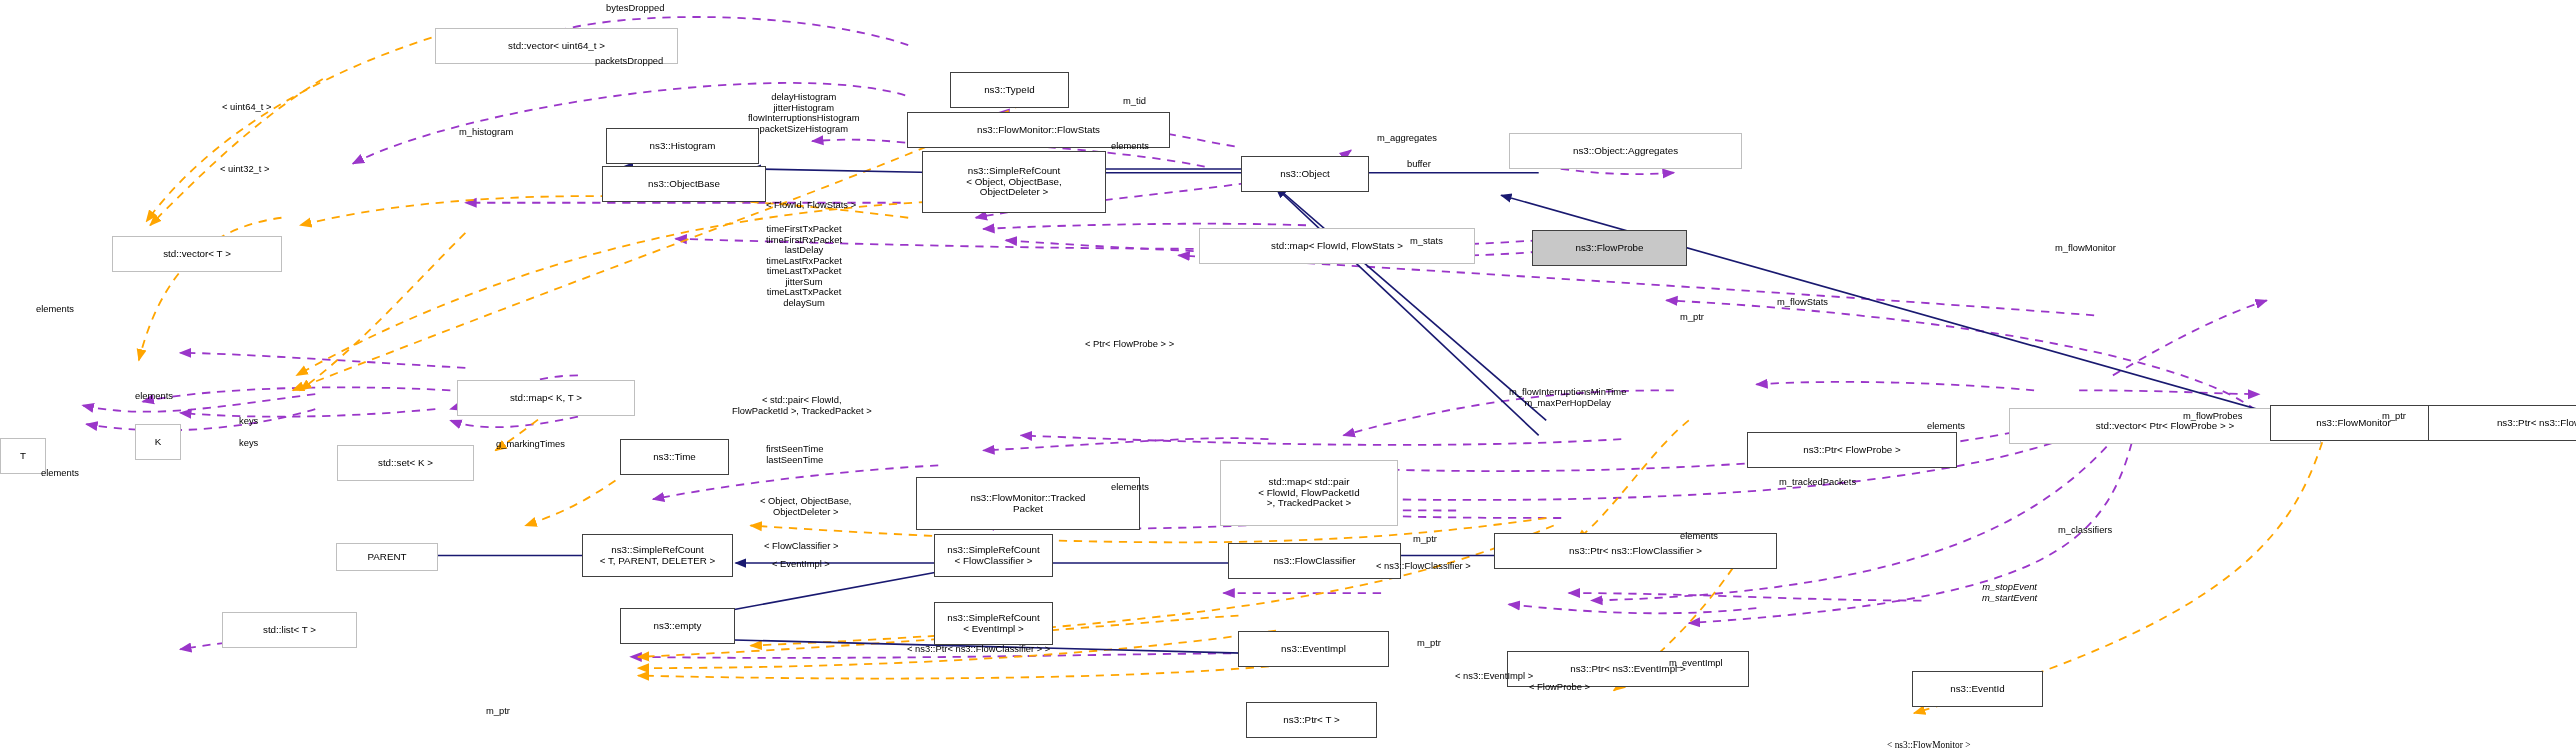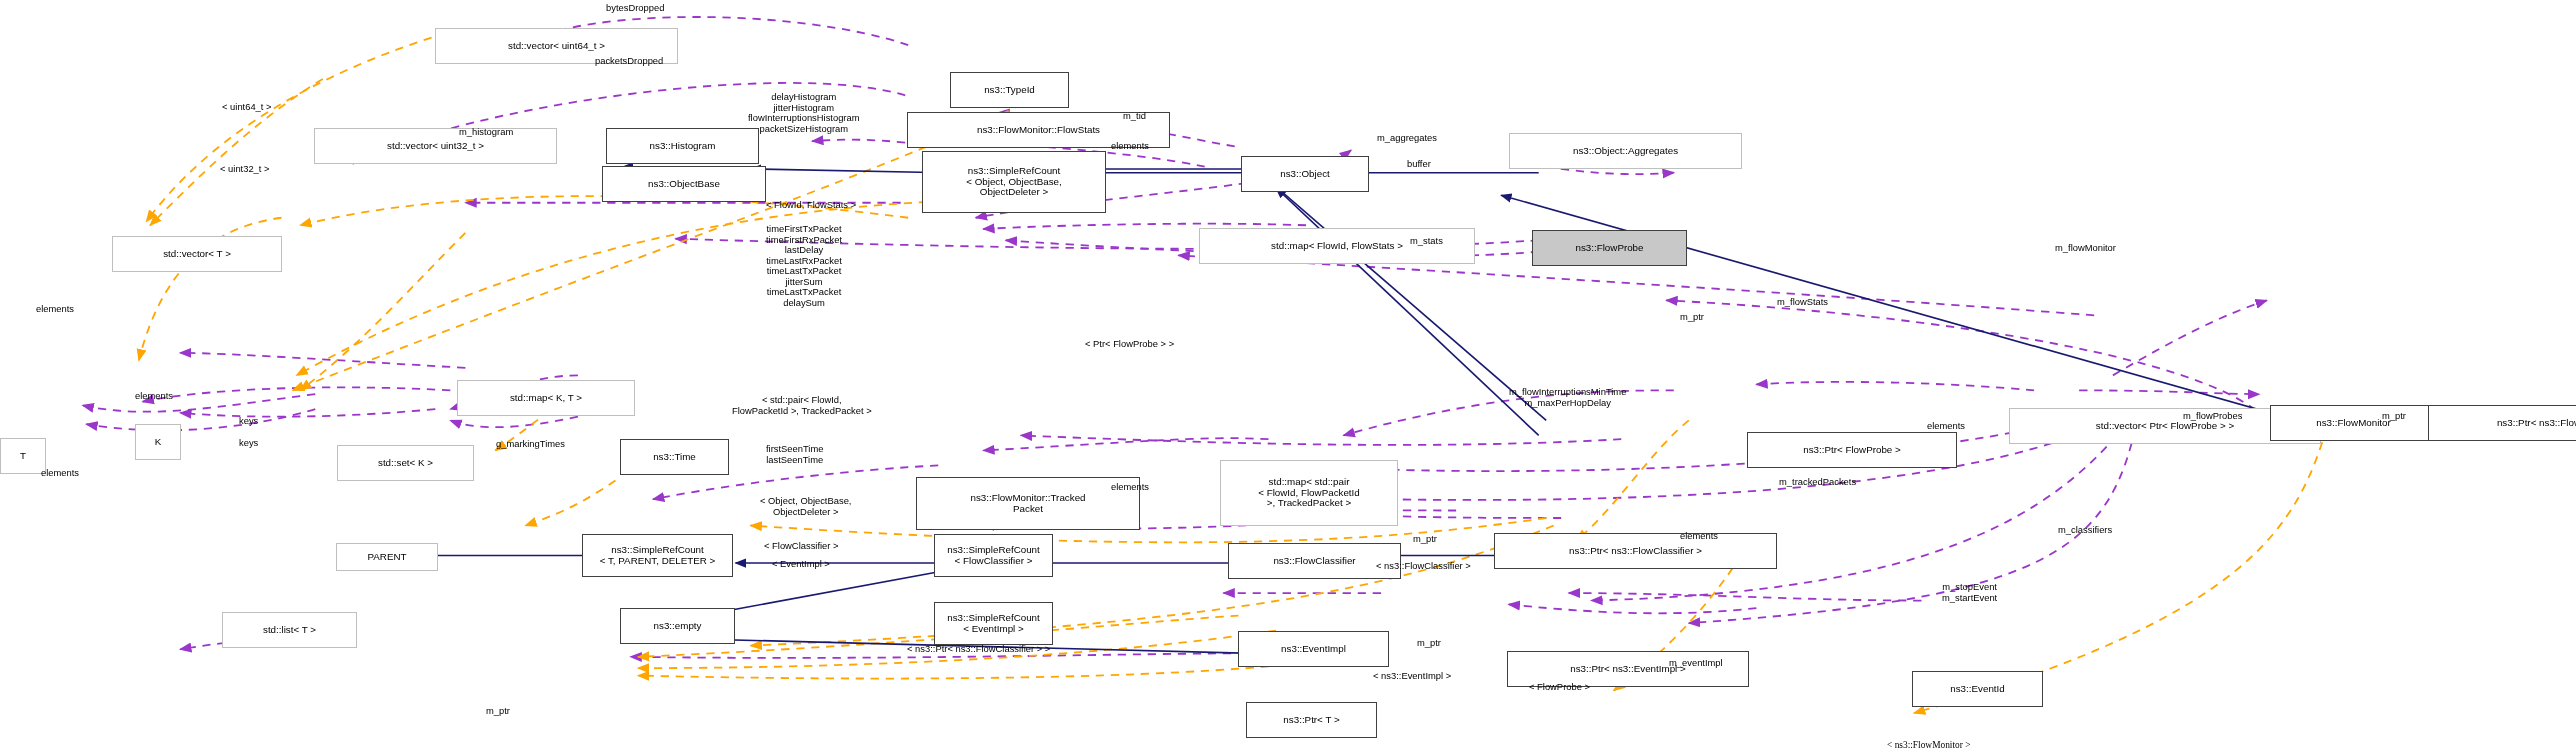--- a/index.html
+++ b/index.html
@@ -132,21 +132,20 @@
       <path d="M2170,740 L1680,740"></path>
       <path d="M1655,750 L980,750"></path>
       <path d="M1260,760 L880,830"></path>
       <path d="M1655,870 L880,850"></path>
       <path d="M780,740 L550,740"></path>
       <path d="M3060,560 L2000,260"></path>
     </g>
   </svg>
 
 <div class="node n-ext" style="left: 435px; top: 28px; width: 243px; height: 36px;">std::vector&lt; uint64_t &gt;</div>
-    <div class="node n-ext" style="left: 314px; top: 128px; width: 243px; height: 36px;">std::vector&lt; uint32_t &gt;</div>
     <div class="node n-doc" style="left: 606px; top: 128px; width: 153px; height: 36px;">ns3::Histogram</div>
     <div class="node n-doc" style="left: 602px; top: 166px; width: 164px; height: 36px;">ns3::ObjectBase</div>
     <div class="node n-doc" style="left: 950px; top: 72px; width: 119px; height: 36px;">ns3::TypeId</div>
     <div class="node n-doc" style="left: 907px; top: 112px; width: 263px; height: 36px;">ns3::FlowMonitor::FlowStats</div>
     <div class="node n-doc" style="left: 922px; top: 151px; width: 184px; height: 62px;">ns3::SimpleRefCount
 &lt; Object, ObjectBase,
 ObjectDeleter &gt;</div>
     <div class="node n-doc" style="left: 1241px; top: 156px; width: 128px; height: 36px;">ns3::Object</div>
     <div class="node n-ext" style="left: 1509px; top: 133px; width: 233px; height: 36px;">ns3::Object::Aggregates</div>
     <div class="node n-ext" style="left: 1199px; top: 228px; width: 276px; height: 36px;">std::map&lt; FlowId, FlowStats &gt;</div>
@@ -183,21 +182,21 @@
     <div class="node n-doc" style="left: 1246px; top: 702px; width: 131px; height: 36px;">ns3::Ptr&lt; T &gt;</div>
     <div class="elabel" style="left: 606px; top: 3px;">bytesDropped</div>
     <div class="elabel" style="left: 595px; top: 56px;">packetsDropped</div>
     <div class="elabel" style="left: 222px; top: 102px;">&lt; uint64_t &gt;</div>
     <div class="elabel" style="left: 220px; top: 164px;">&lt; uint32_t &gt;</div>
     <div class="elabel" style="left: 459px; top: 127px;">m_histogram</div>
     <div class="elabel" style="left: 748px; top: 92px;">delayHistogram
 jitterHistogram
 flowInterruptionsHistogram
 packetSizeHistogram</div>
-    <div class="elabel" style="left: 1123px; top: 111px; text-align: center;">m_tid</div>
+    <div class="elabel" style="left: 1123px; top: 96px; text-align: center;">m_tid</div>
     <div class="elabel" style="left: 1111px; top: 141px;">elements</div>
     <div class="elabel" style="left: 1377px; top: 133px;">m_aggregates</div>
     <div class="elabel" style="left: 1407px; top: 159px;">buffer</div>
     <div class="elabel" style="left: 766px; top: 200px;">&lt; FlowId, FlowStats &gt;</div>
     <div class="elabel" style="left: 1410px; top: 236px;">m_stats</div>
     <div class="elabel" style="left: 2055px; top: 243px;">m_flowMonitor</div>
     <div class="elabel" style="left: 766px; top: 224px;">timeFirstTxPacket
 timeFirstRxPacket
 lastDelay
 timeLastRxPacket
@@ -226,23 +225,23 @@
     <div class="elabel" style="left: 760px; top: 496px;">&lt; Object, ObjectBase,
 ObjectDeleter &gt;</div>
     <div class="elabel" style="left: 1111px; top: 482px;">elements</div>
     <div class="elabel" style="left: 1779px; top: 477px;">m_trackedPackets</div>
     <div class="elabel" style="left: 764px; top: 541px;">&lt; FlowClassifier &gt;</div>
     <div class="elabel" style="left: 772px; top: 559px;">&lt; EventImpl &gt;</div>
     <div class="elabel" style="left: 1413px; top: 534px;">m_ptr</div>
     <div class="elabel" style="left: 1376px; top: 561px;">&lt; ns3::FlowClassifier &gt;</div>
     <div class="elabel" style="left: 1680px; top: 531px;">elements</div>
     <div class="elabel" style="left: 2058px; top: 525px;">m_classifiers</div>
-    <div class="elabel" style="left: 1942px; top: 582px;">m_stopEvent
+    <div class="elabel" style="left: 1982px; top: 582px; font-style: italic;">m_stopEvent
 m_startEvent</div>
     <div class="elabel" style="left: 1417px; top: 638px;">m_ptr</div>
-    <div class="elabel" style="left: 1373px; top: 671px; text-align: right;">&lt; ns3::EventImpl &gt;</div>
+    <div class="elabel" style="left: 1455px; top: 671px; text-align: right;">&lt; ns3::EventImpl &gt;</div>
     <div class="elabel" style="left: 1529px; top: 682px;">&lt; FlowProbe &gt;</div>
     <div class="elabel" style="left: 1669px; top: 658px;">m_eventImpl</div>
     <div class="elabel" style="left: 907px; top: 644px;">&lt; ns3::Ptr&lt; ns3::FlowClassifier &gt; &gt;</div>
     <div class="elabel" style="left: 486px; top: 706px;">m_ptr</div>
     <div class="elabel" style="left: 1887px; top: 740px; font-family: Liberation Serif, serif;">&lt; ns3::FlowMonitor &gt;</div>
   </div>
 
 
 </body></html>

